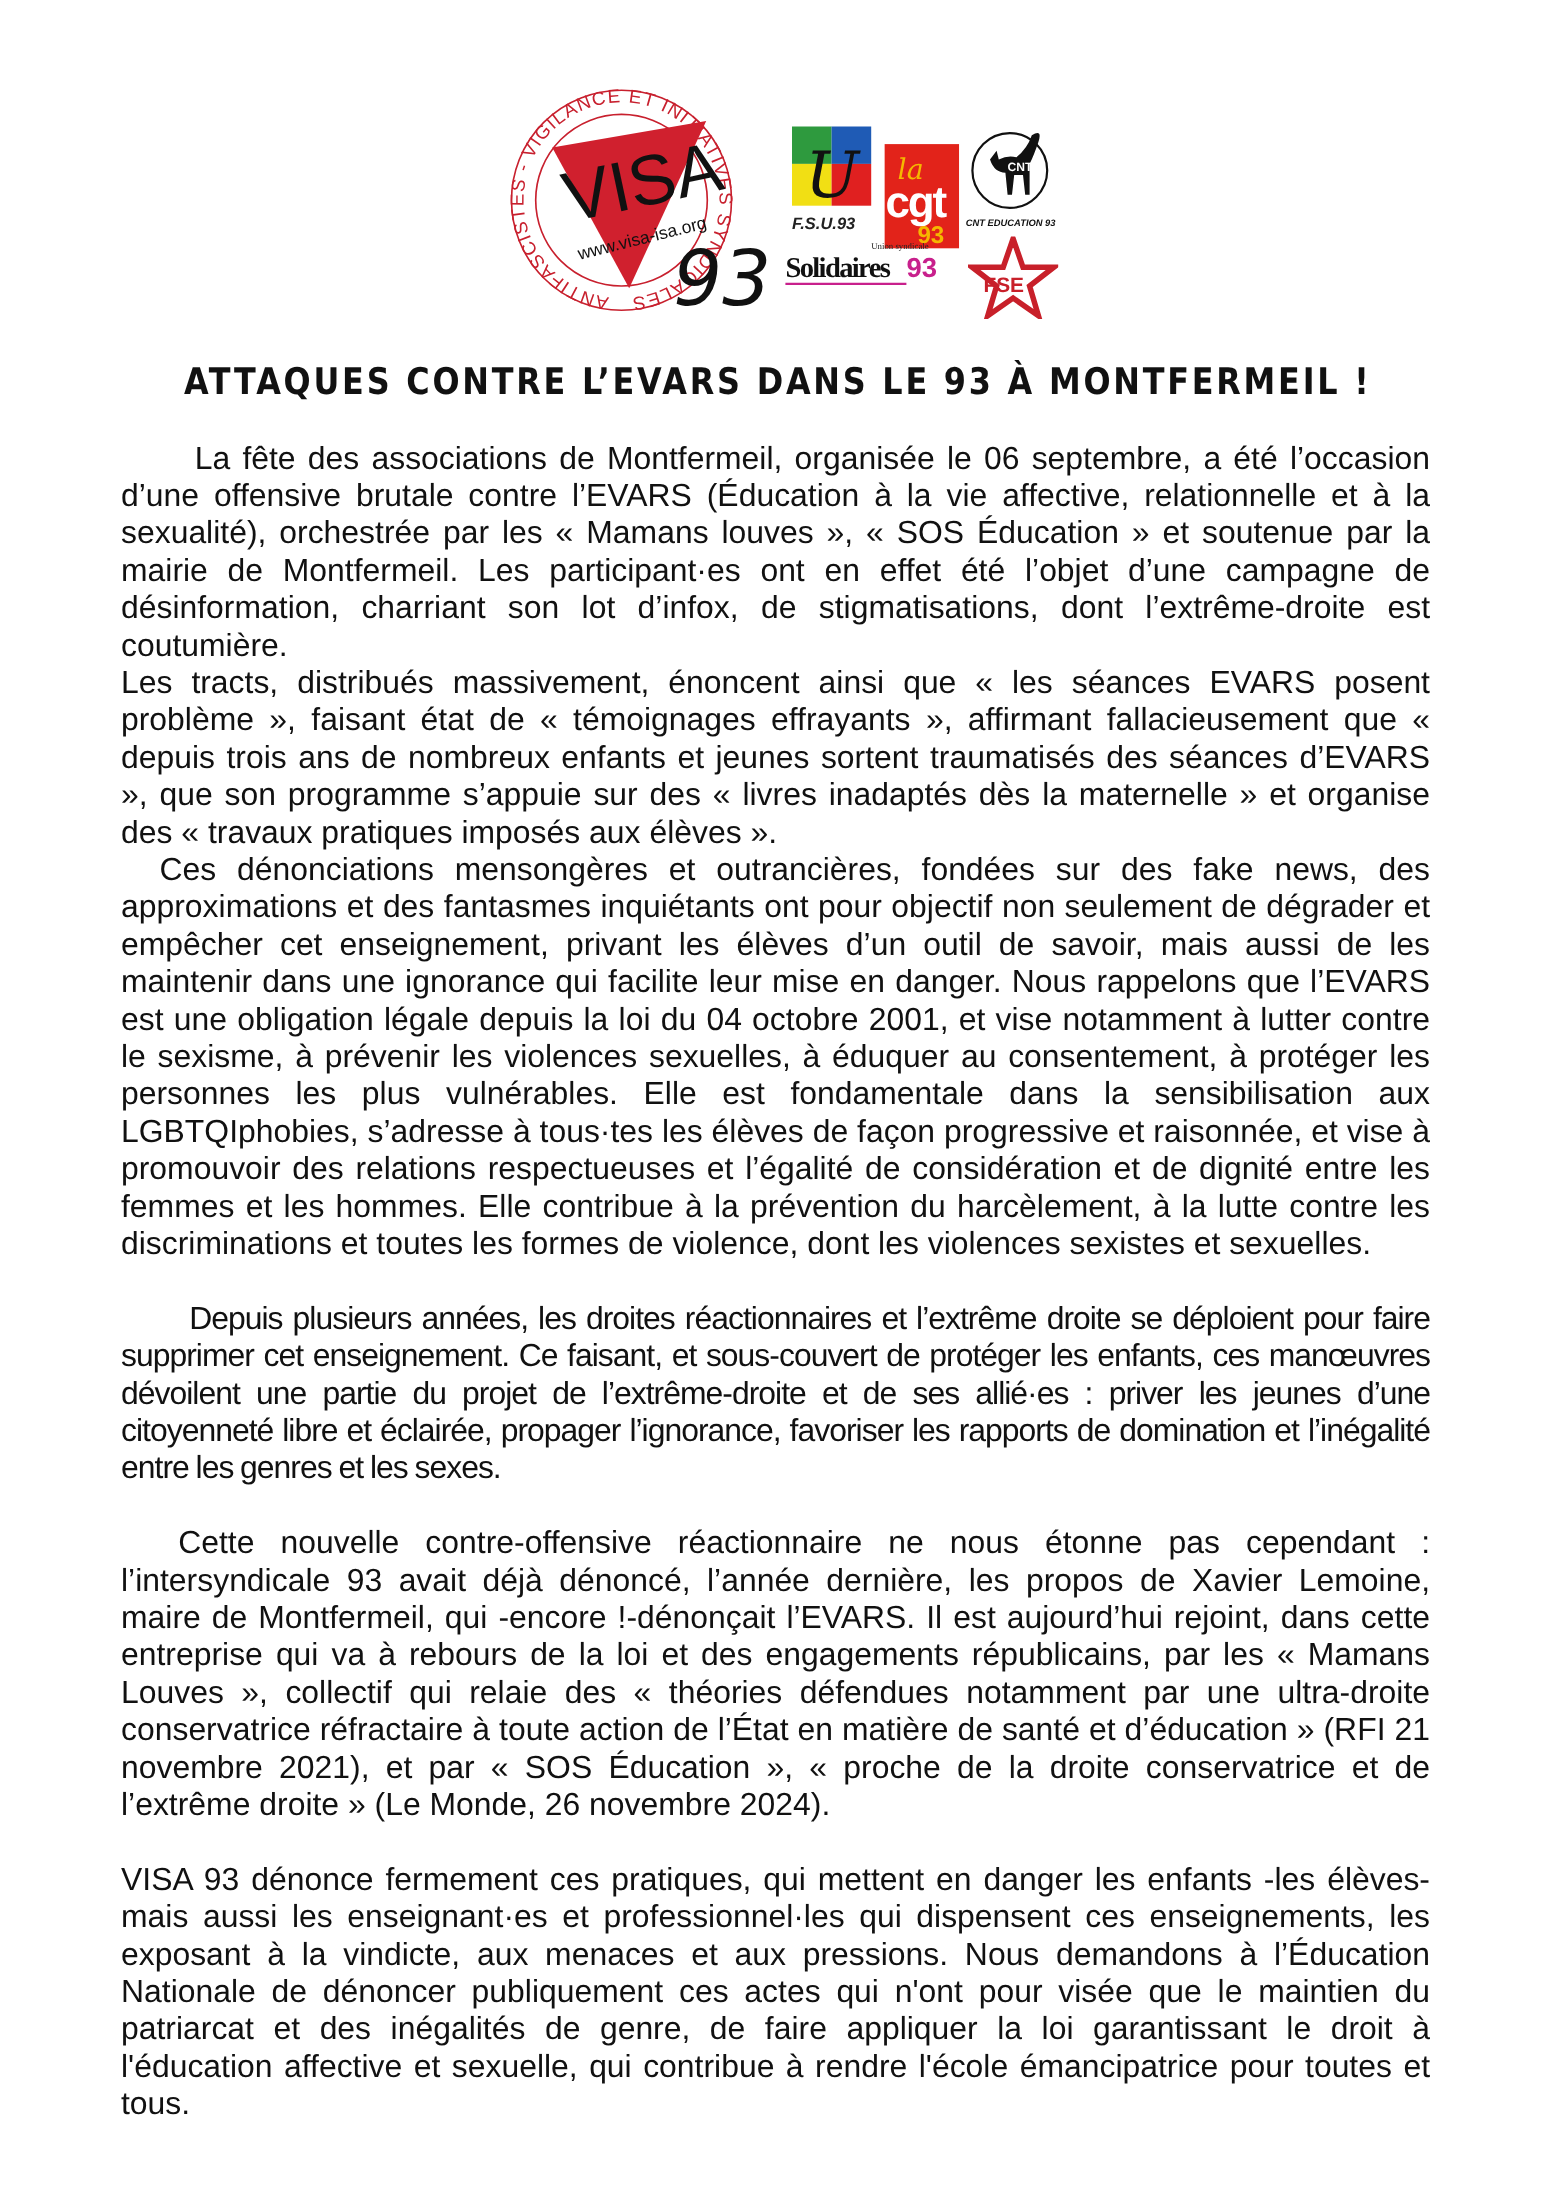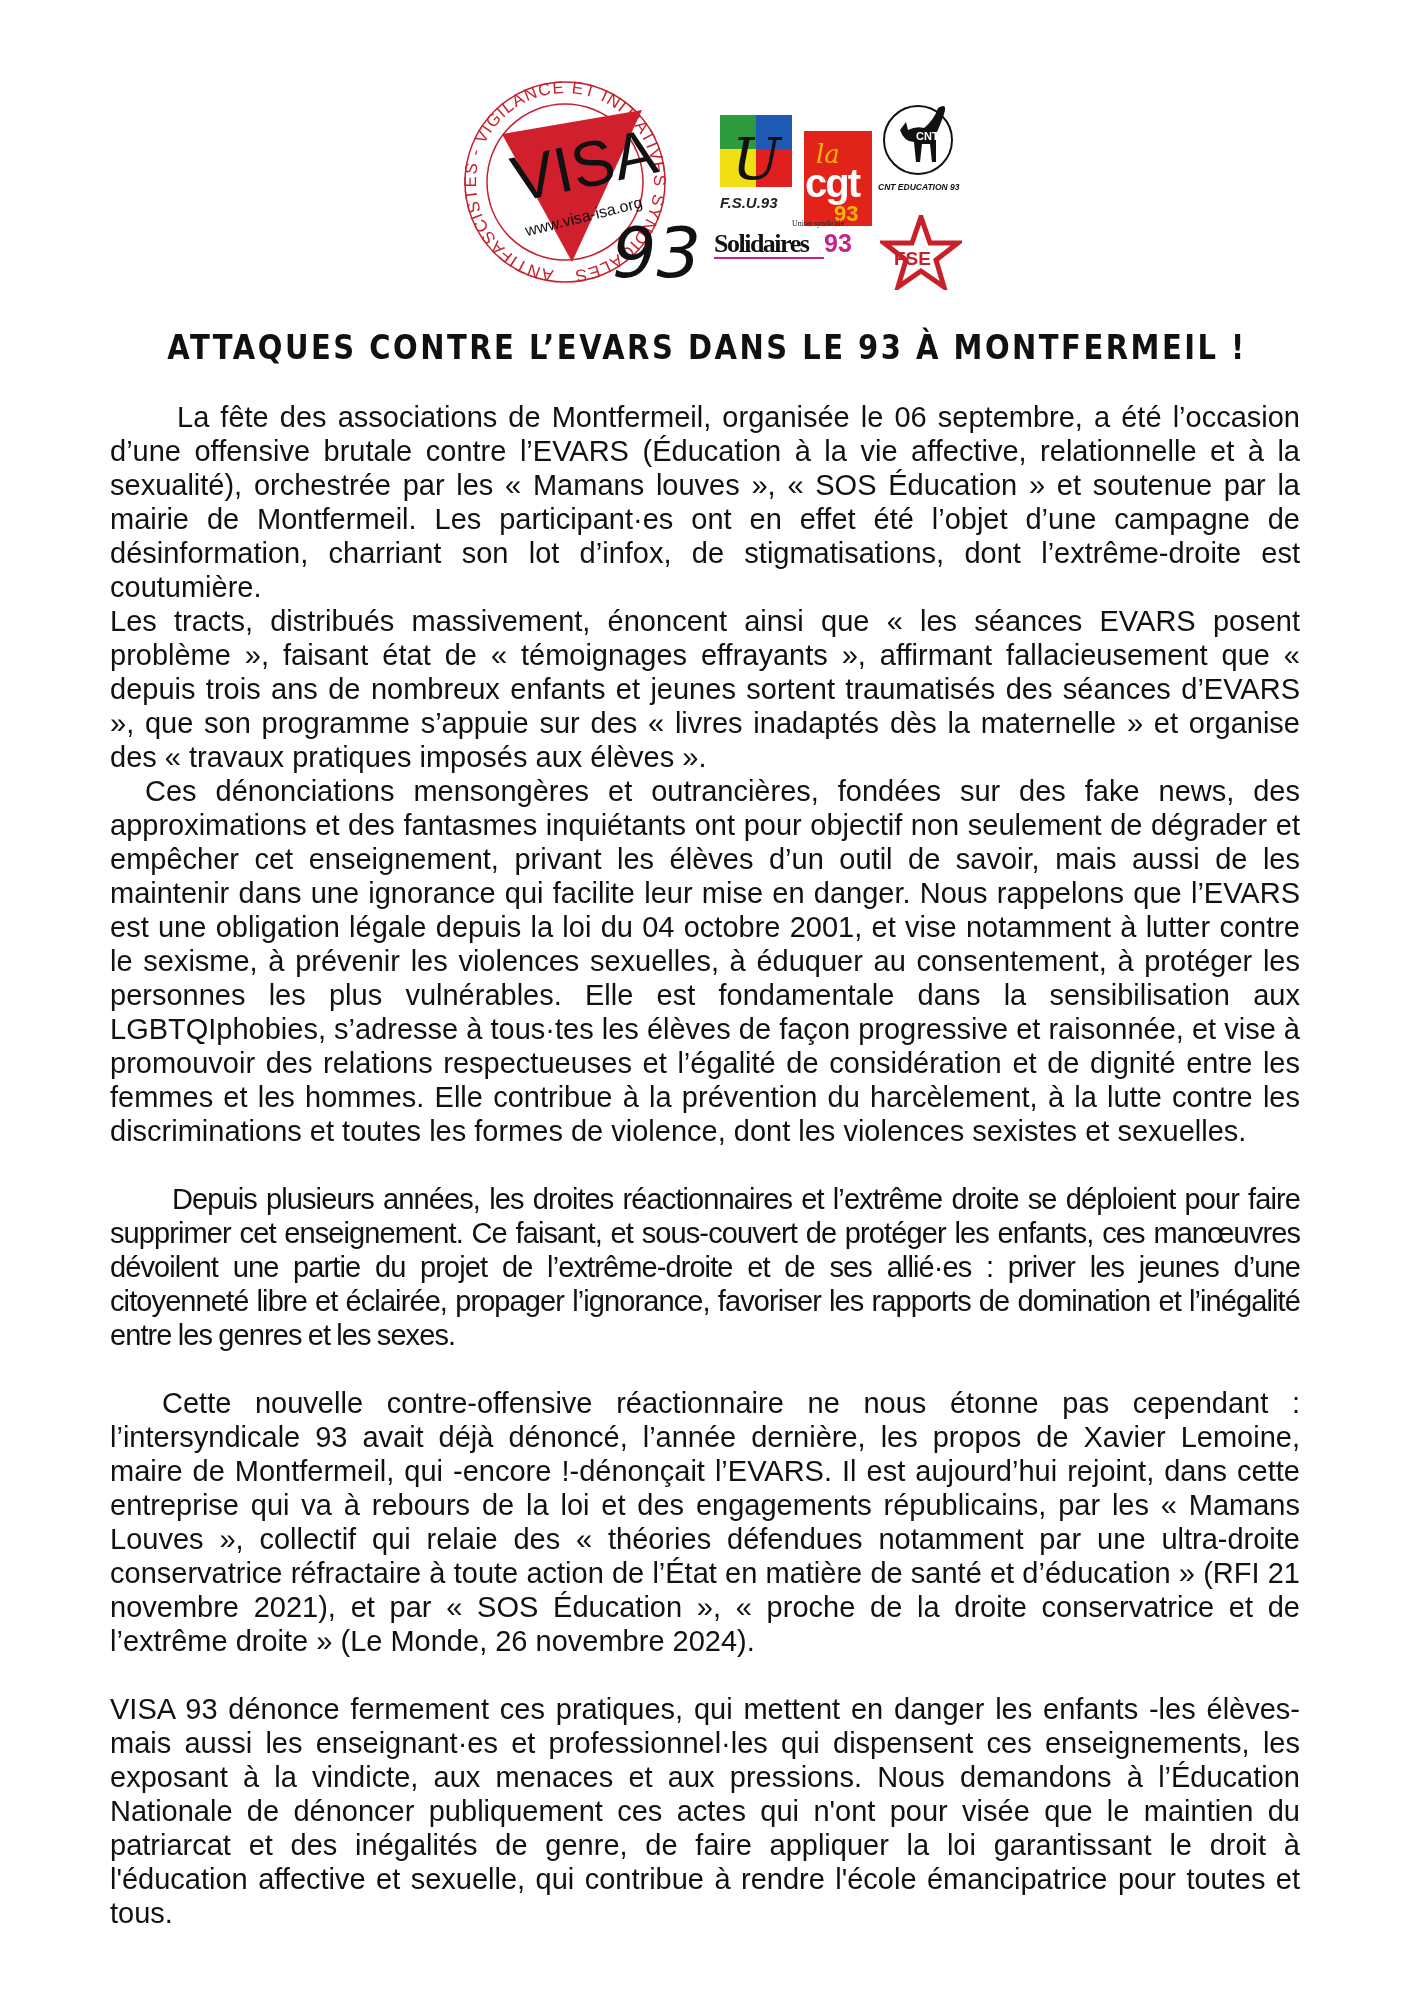--- a/index.html
+++ b/index.html
@@ -2,21 +2,21 @@
 <html><head>
 <meta charset="utf-8">
 <style>
   html, body { margin:0; padding:0; background:#ffffff; }
   body { width:1414px; height:2000px; position:relative; overflow:hidden;
          font-family:"Liberation Sans", sans-serif; color:#111111; }
   .logo-block { position:absolute; }
   #visa-logo { left:462px; top:72px; width:245px; height:228px; }
   #fsu-logo { left:718px; top:113px; width:80px; height:100px; }
   #cgt-logo { left:804px; top:116px; width:68px; height:95px;margin-top:15px; }
-  #cnt-logo { left:878px; top:100px; width:85px; height:96px; }
+  #cnt-logo { left:878px; top:115px; width:85px; height:96px; }
   #solidaires-logo { left:712px; top:216px; width:150px; height:48px; }
   #fse-logo { left:880px; top:215px; width:82px; height:75px; }
 
   .title { position:absolute; left:0; width:1414px; top:330px; text-align:center;
            font-family:"DejaVu Sans", sans-serif; font-weight:bold; font-size:29px;
            letter-spacing:2.5px; color:#111; transform:scaleY(1.15); }
 
   .body-text { position:absolute; left:110px; width:1190px; top:400px;
                font-size:29px; line-height:34px; text-align:justify; }
   .body-text p { margin:0; }

